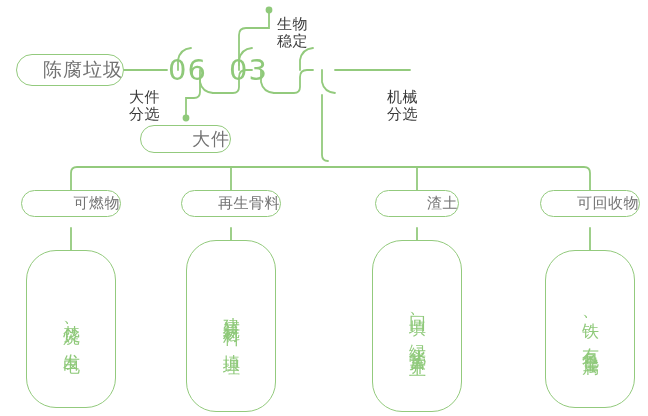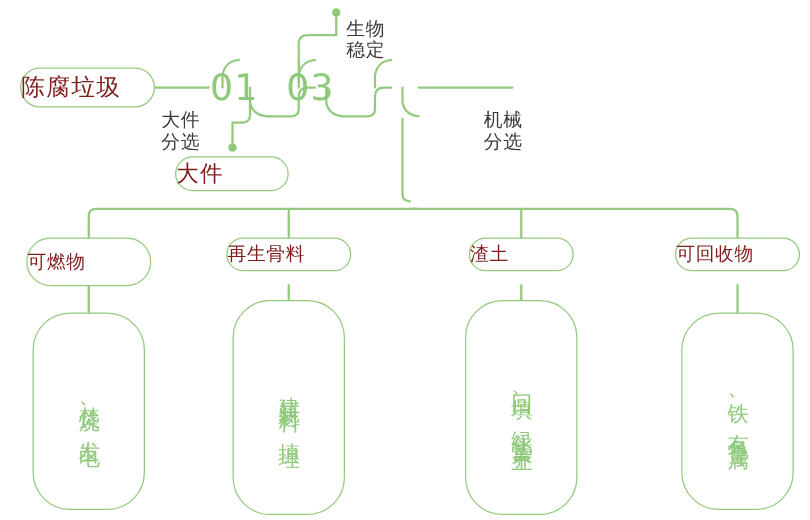--- a/index.html
+++ b/index.html
@@ -10,22 +10,22 @@
   #stage{position:relative;width:648px;height:416px;}
   svg#wires{position:absolute;left:0;top:0;width:648px;height:416px;}
 
   .lbl{position:absolute;color:#3a3a3a;font-size:15px;line-height:17px;
        letter-spacing:.5px;white-space:nowrap;}
   .lbl span{display:block;}
 
   .stepnum{position:absolute;color:#8FC97A;font-size:29px;line-height:29px;
            font-family:"DejaVu Sans",sans-serif;letter-spacing:1px;}
 
-  .pill{position:absolute;display:flex;align-items:center;justify-content:flex-start;
-        border:1.6px solid #93CA7D;border-radius:999px;color:#7f1d1d;
+  .pill{position:absolute;display:flex;align-items:center;justify-content:flex-end;
+        border:1.6px solid #93CA7D;border-radius:999px;color:#737373;
         background:#fff;box-sizing:border-box;white-space:nowrap;}
 
   .pill-start{font-size:19px;letter-spacing:1px;}
   .pill-mid{font-size:18px;letter-spacing:1px;}
   .pill-cat{font-size:15px;letter-spacing:.5px;}
 
   .bigbox{position:absolute;border:1.6px solid #93CA7D;border-radius:30px;
           background:#fff;box-sizing:border-box;display:flex;
           align-items:center;justify-content:center;}
   .vtext{writing-mode:vertical-rl;text-orientation:upright;
@@ -75,41 +75,41 @@
       <path d="M231,228 l0,22"></path>
       <path d="M417,228 l0,22"></path>
       <path d="M590,228 l0,22"></path>
     </g>
   </svg>
 
   <div class="pill pill-start" style="left:16px;top:54px;width:108px;height:32px;">
     <span>陈腐垃圾</span>
   </div>
 
-  <div class="stepnum" style="left:168px;top:56px;">01</div>
+  <div class="stepnum" style="left:168px;top:56px;">06</div>
   <div class="stepnum" style="left:229px;top:56px;">03</div>
 
   <div class="lbl" style="left:129px;top:88px;text-align:center;">
     <span>大件</span>
     <span>分选</span>
   </div>
 
   <div class="lbl" style="left:277px;top:16px;font-family:Liberation Serif, serif;">
     <span>生物</span>
     <span>稳定</span>
   </div>
 
   <div class="lbl" style="left:353px;top:88px;margin-left:34px;">
     <span>机械</span>
     <span>分选</span>
   </div>
 
   <div class="pill pill-mid" style="left:140px;top:125px;width:91px;height:28px;">大件</div>
 
-  <div class="pill pill-cat" style="left:21px;top:190px;width:100px;height:39px;">可燃物</div>
+  <div class="pill pill-cat" style="left:21px;top:190px;width:100px;height:27px;">可燃物</div>
   <div class="pill pill-cat" style="left:181px;top:190px;width:100px;height:27px;">再生骨料</div>
   <div class="pill pill-cat" style="left:540px;top:190px;width:100px;height:27px;">可回收物</div>
   <div class="pill pill-cat" style="left:375px;top:190px;width:84px;height:27px;">渣土</div>
 
   <div class="bigbox" style="left:26px;top:250px;width:90px;height:158px;">
     <div class="vtext">焚烧、发电</div>
   </div>
 
   <div class="bigbox" style="left:186px;top:240px;width:90px;height:172px;">
     <div class="vtext">建筑材料、填埋</div>

